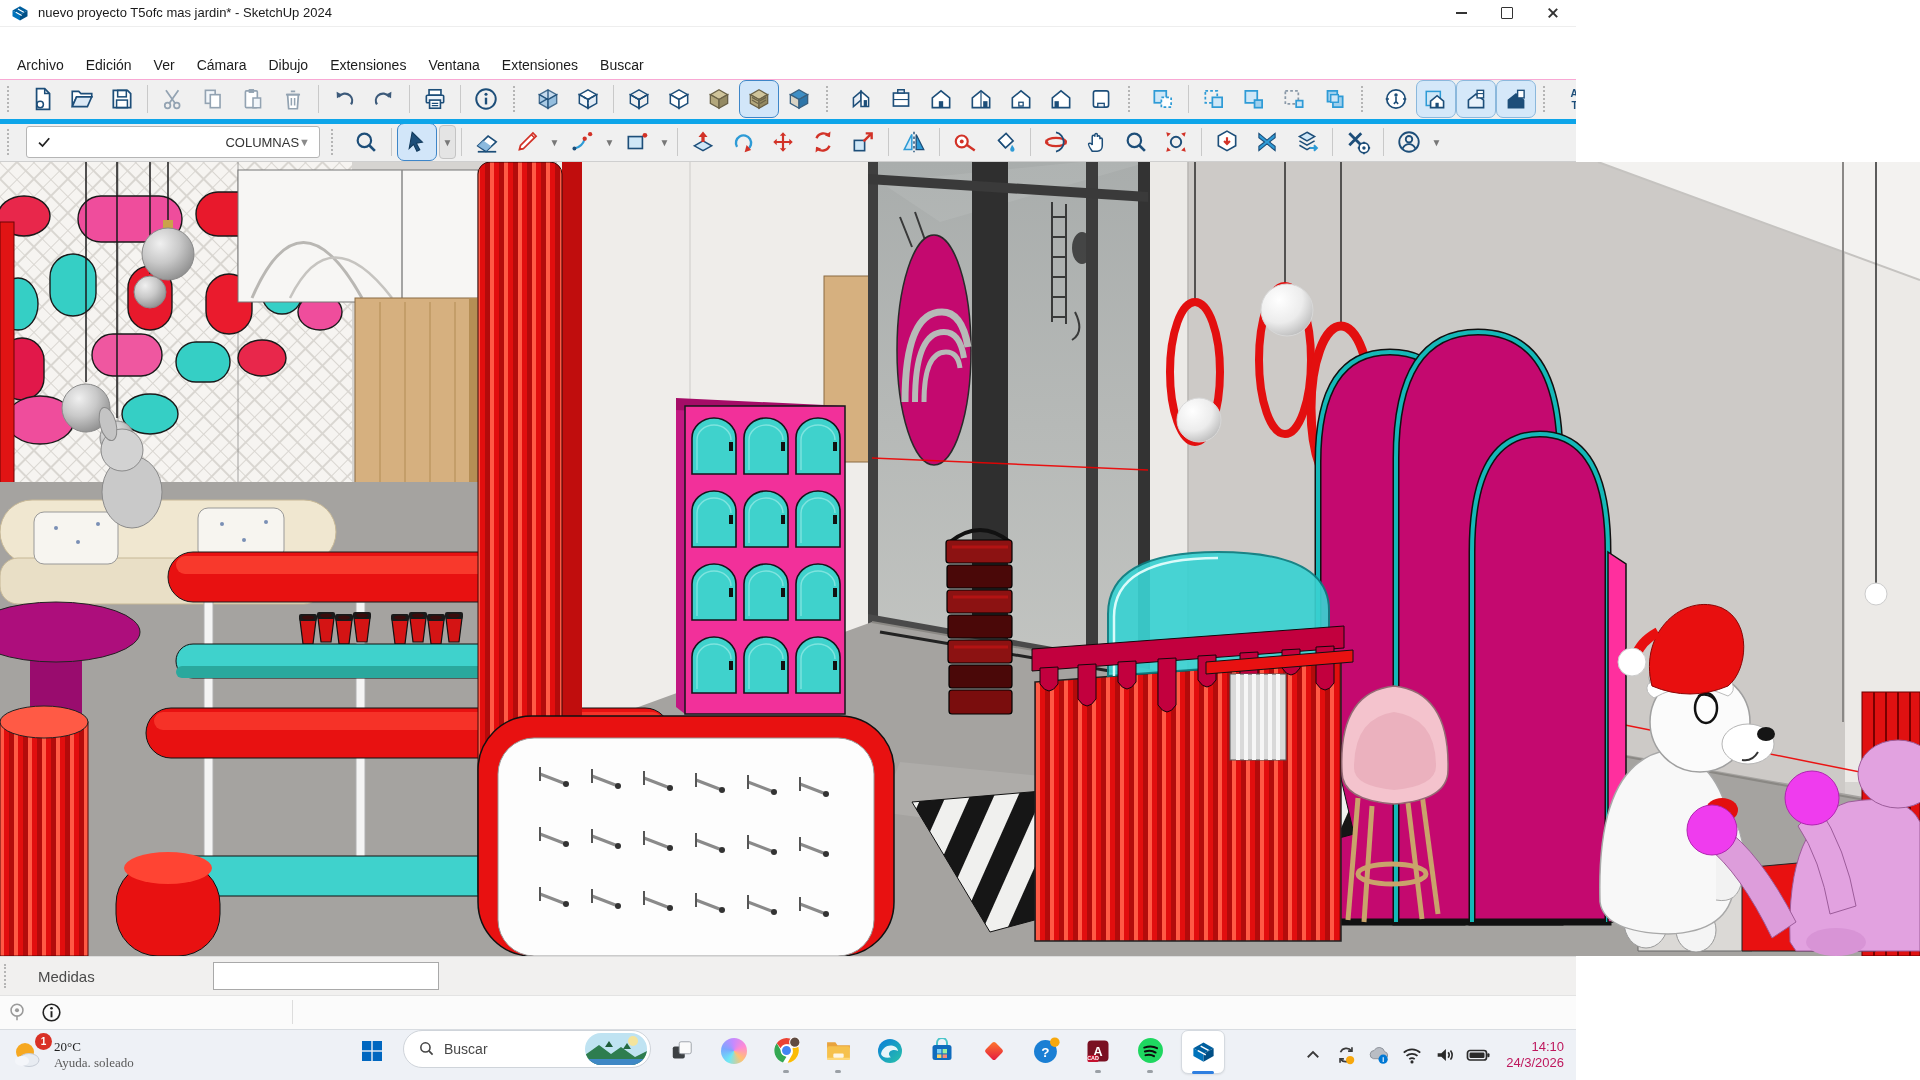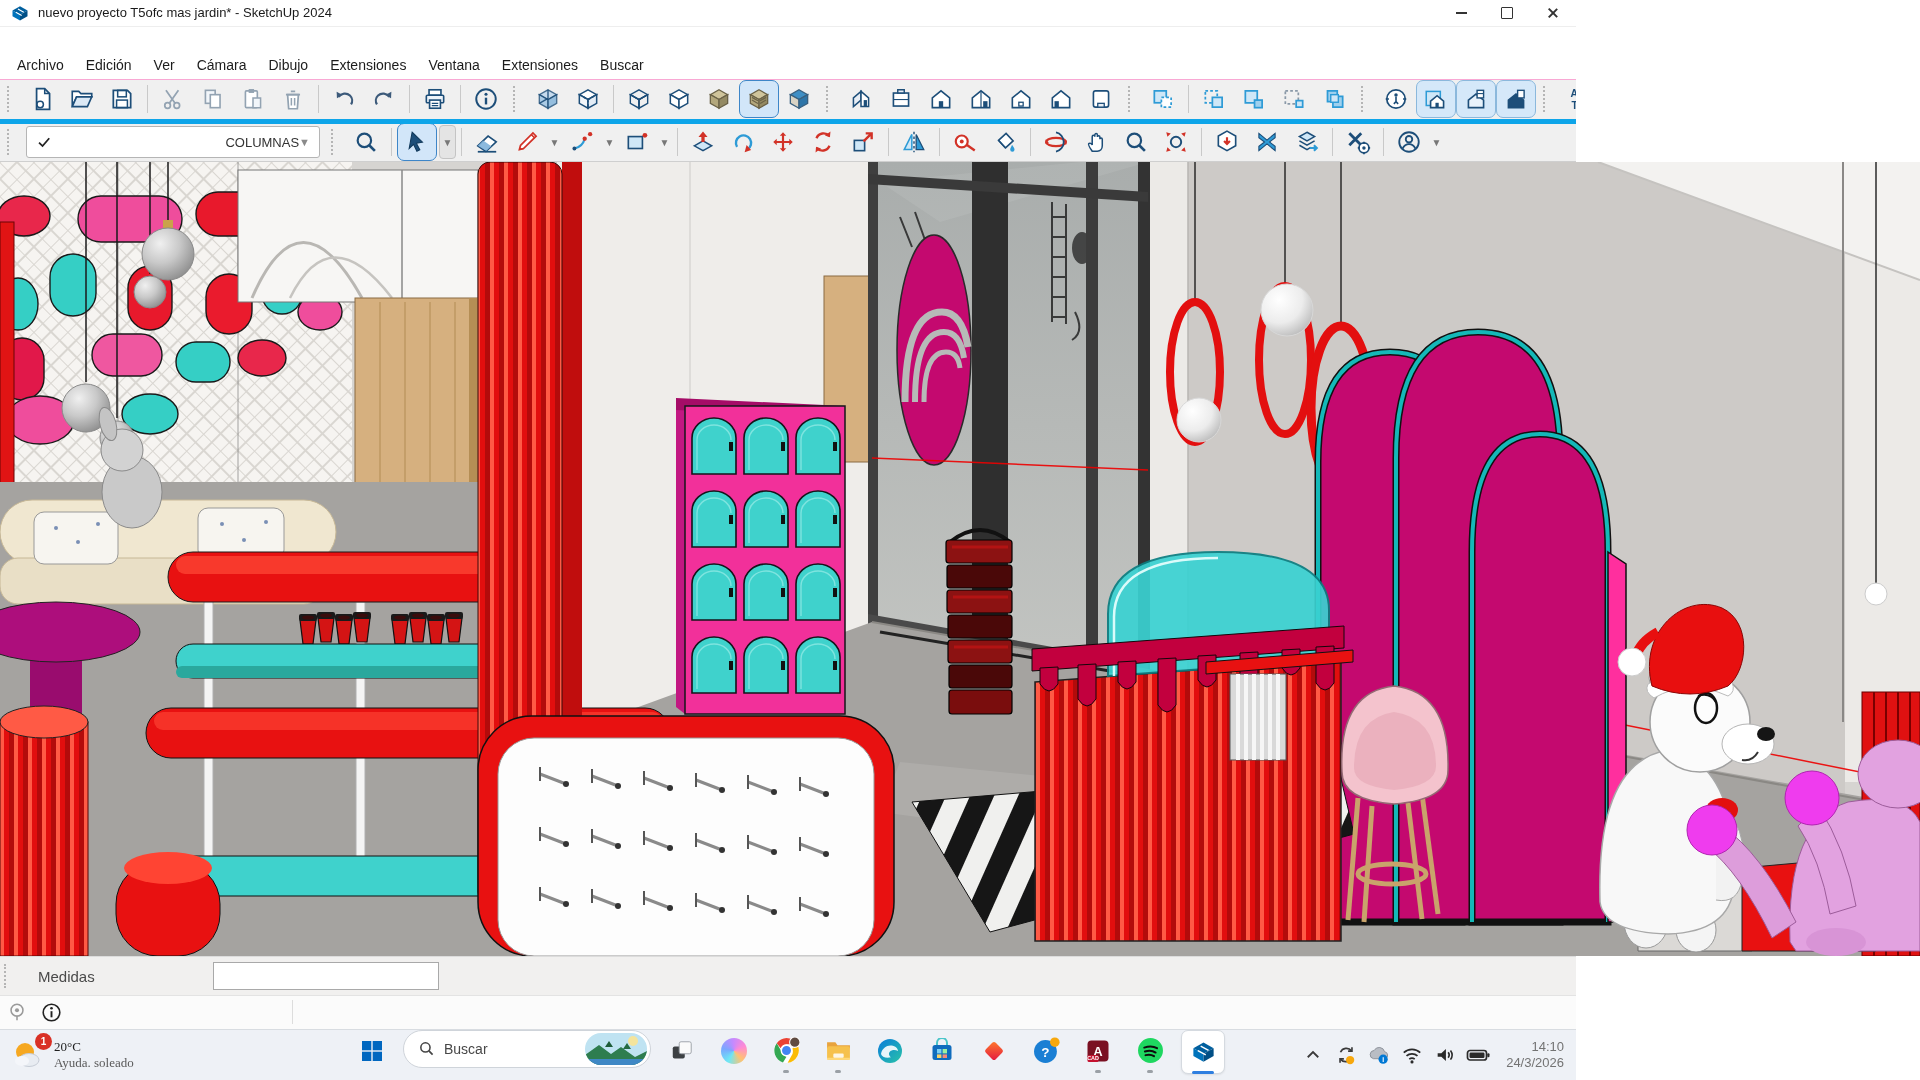--- a/index.html
+++ b/index.html
@@ -63,21 +63,21 @@
   .tb-center{position:absolute;left:50%;transform:translateX(-50%);display:flex;gap:10px;height:100%;}
   .tile{width:42px;height:42px;border-radius:7px;display:flex;align-items:center;justify-content:center;position:relative;}
   .tile .rundot{position:absolute;bottom:-1px;left:50%;transform:translateX(-50%);width:6px;height:3px;border-radius:2px;background:#9aa0a6;}
   .tile.active{background:#fff;border:1px solid #d5dae0;box-shadow:0 1px 2px rgba(0,0,0,.08);}
   .tile.active .rundot{width:22px;background:#2f7fe0;}
   .searchpill{height:38px;background:#fff;border:1px solid #cfd4da;border-radius:19px;display:flex;align-items:center;padding:0 3px 0 14px;gap:9px;width:248px;box-sizing:border-box;}
   .searchpill .stxt{font-size:14px;color:#474747;flex:1;}
   .sthumb{width:62px;height:32px;border-radius:16px;overflow:hidden;flex:0 0 auto;}
   .tb-right{margin-left:auto;display:flex;align-items:center;gap:7px;margin-right:12px;}
   .trayic{width:26px;height:26px;display:flex;align-items:center;justify-content:center;position:relative;}
-  .clock{text-align:right;font-size:13px;color:#737373;line-height:16px;margin-left:8px;}
+  .clock{text-align:right;font-size:13px;color:#be185d;line-height:16px;margin-left:8px;}
 
   .ic{display:inline-flex;}
   
   .fred{fill:var(--red)} .fmag{fill:var(--magenta)} .fpink{fill:var(--locker_pink)}
   .fteal{fill:var(--teal)} .ffloor{fill:var(--floor_grey)} .fwall{fill:var(--wall_grey)}
   .fwood{fill:var(--wood)} .fcream{fill:var(--sofa_cream)} .fdrip{fill:var(--counter_drip)}
   .fchair{fill:var(--chair_pink)} .fpoodle{fill:var(--poodle_pink)} .fball{fill:var(--ball_magenta)}
 </style>
 </head>
 <body>

